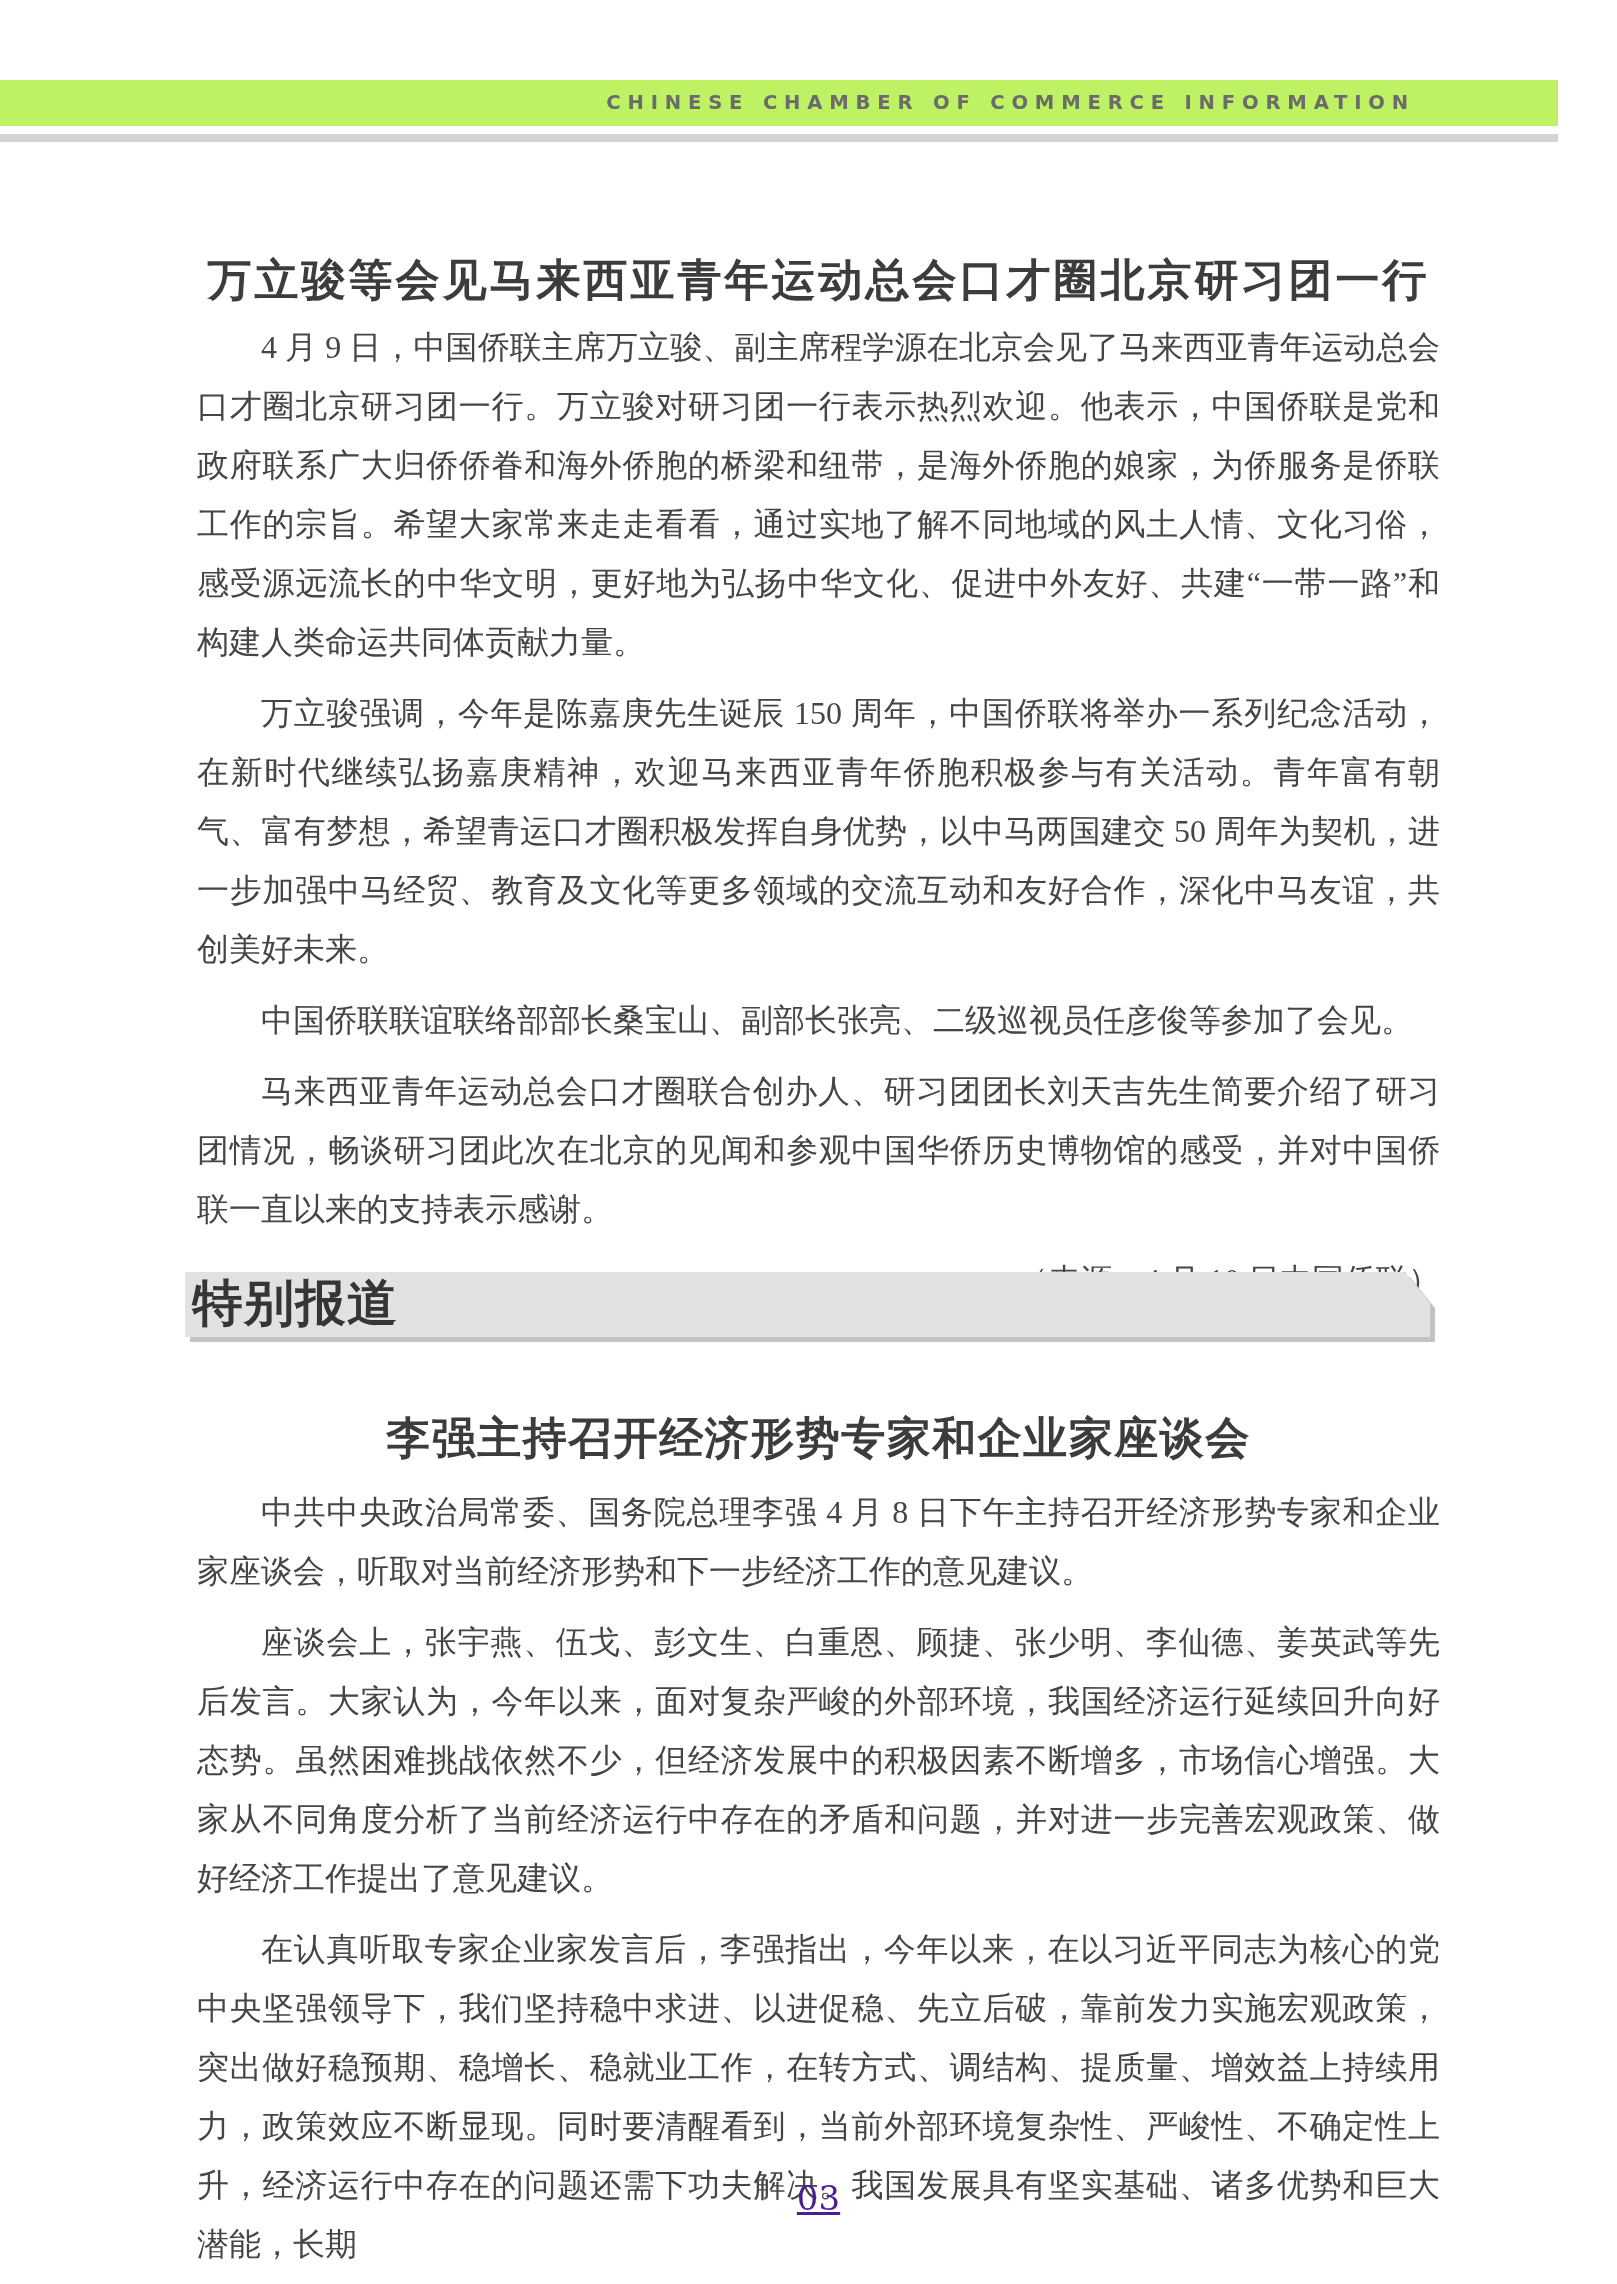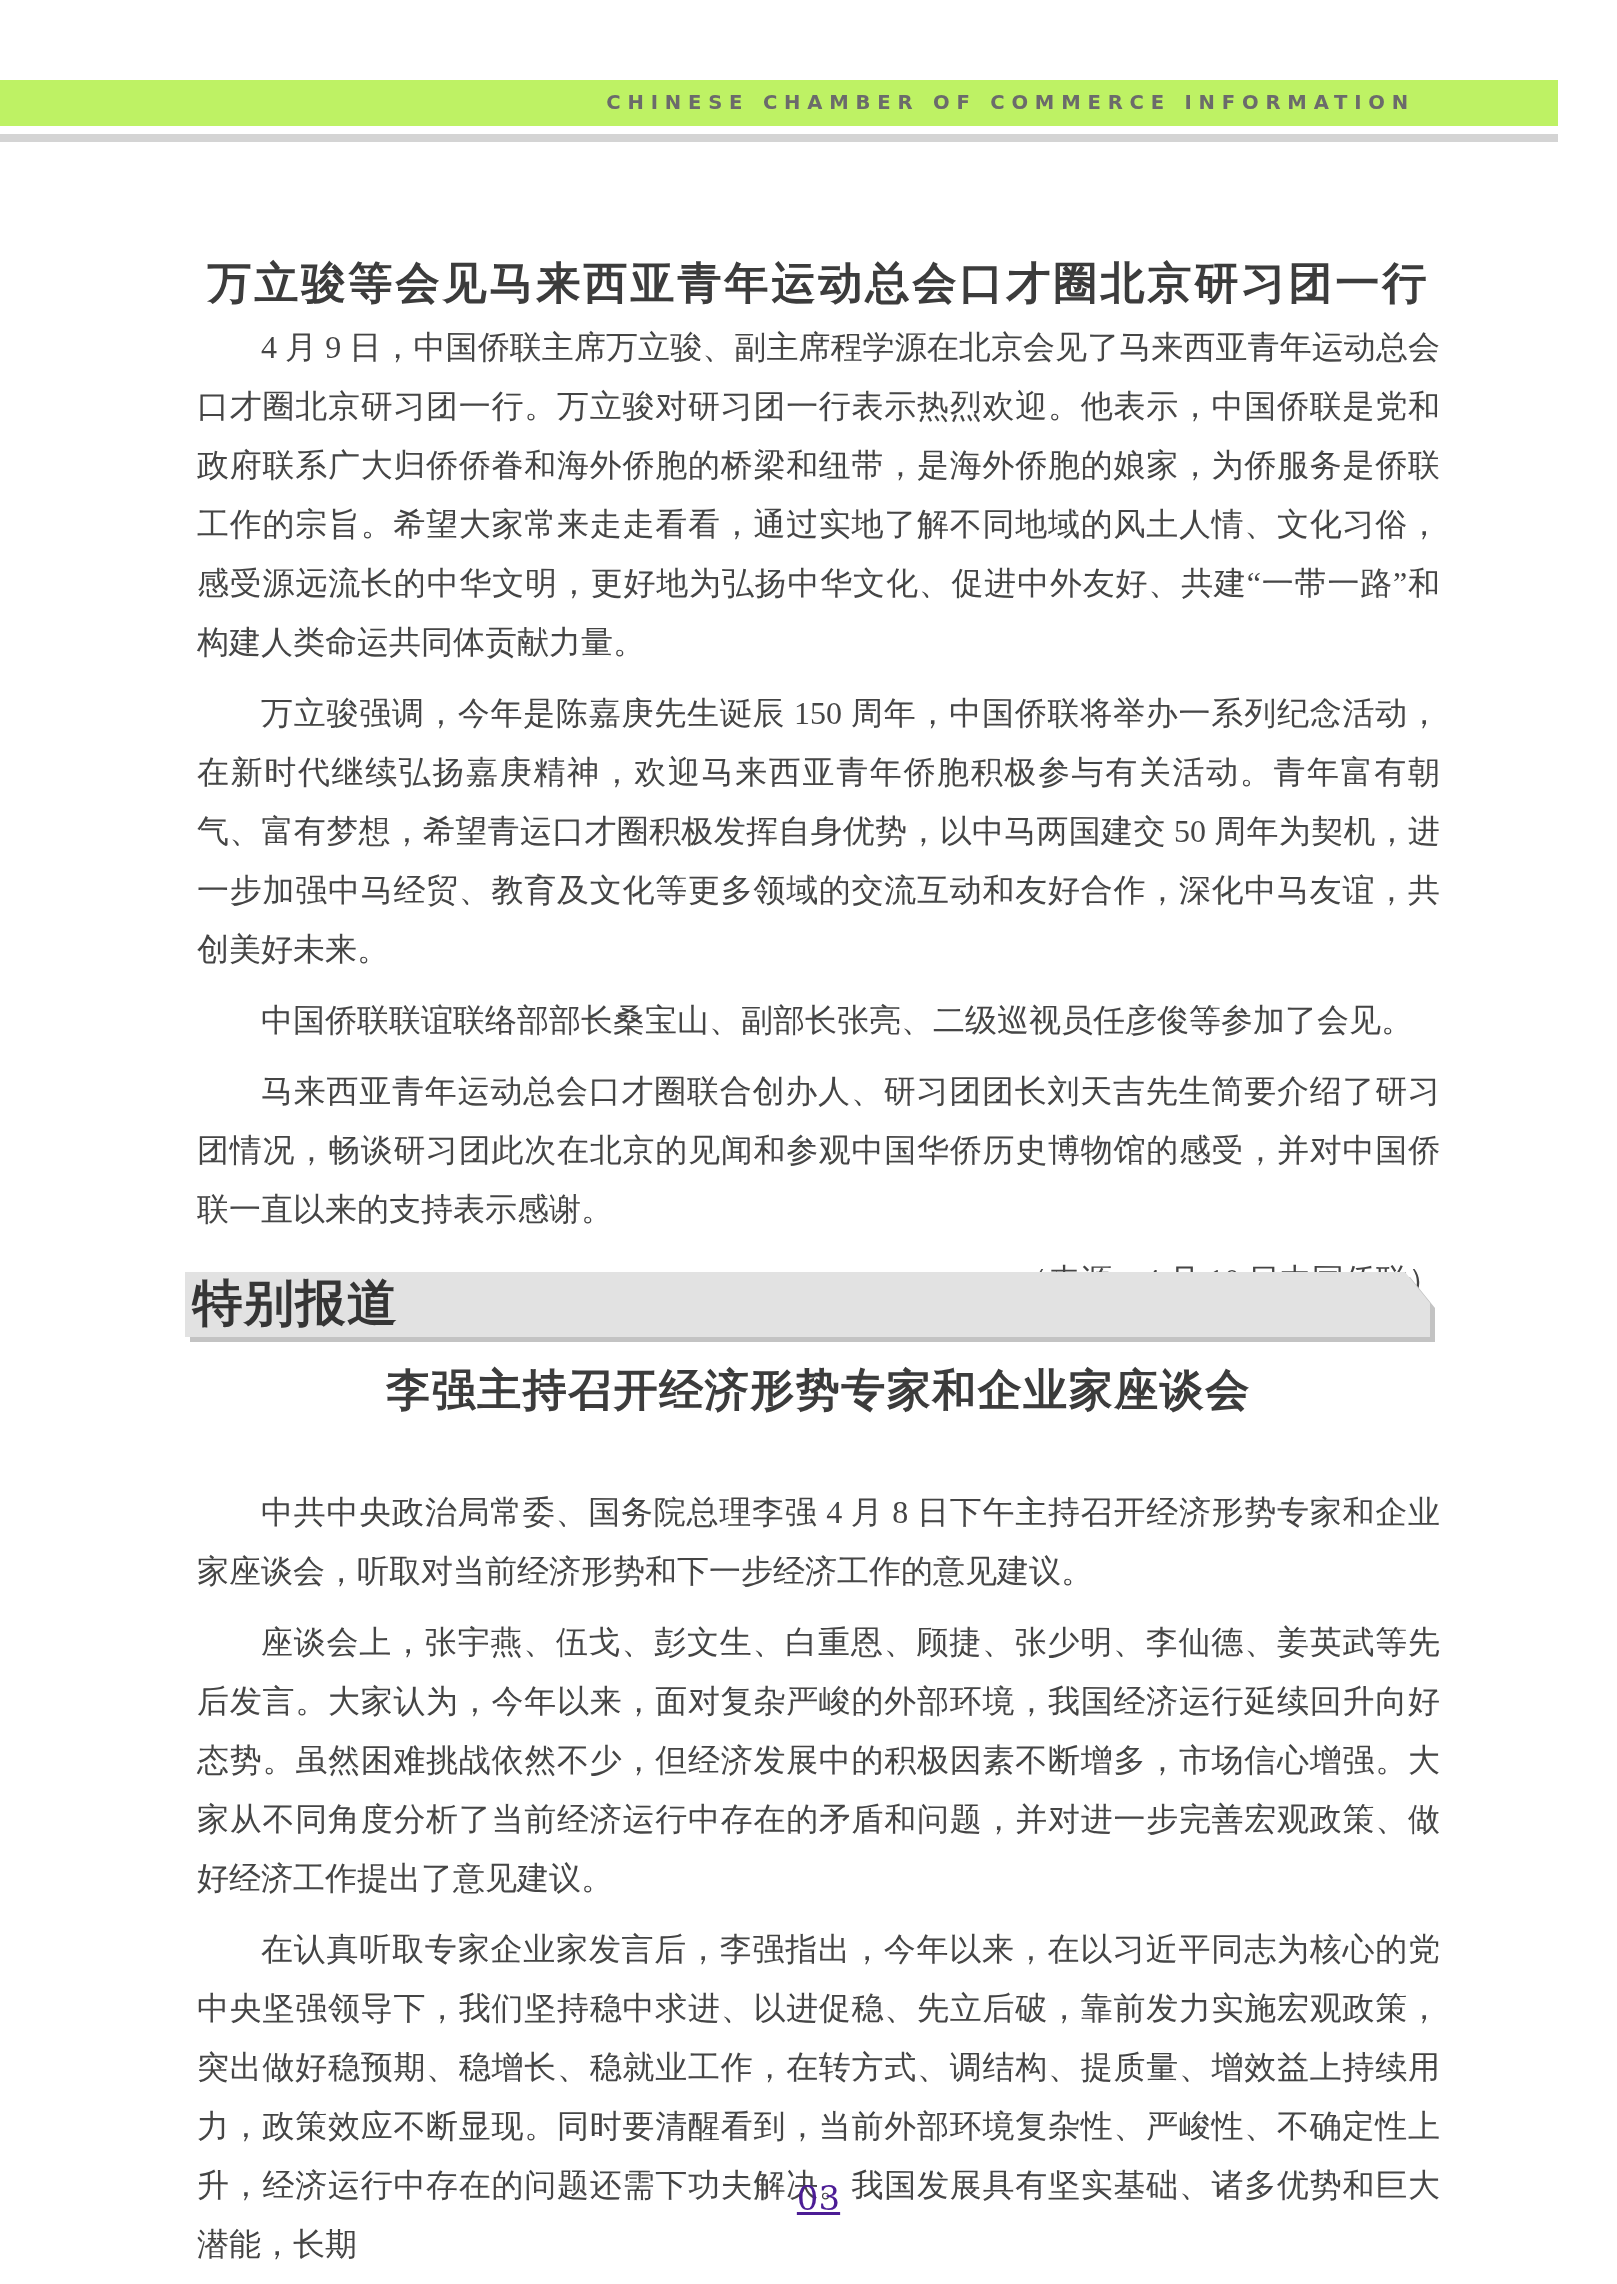--- a/index.html
+++ b/index.html
@@ -26,22 +26,22 @@
     background:#d4d4d4;
   }
   
   .content{position:absolute;left:185px;width:1267px;}
   .article-title{
     position:absolute;left:185px;width:1267px;
     text-align:center;color:#3c3c3c;
     font-family:"DejaVu Sans","Liberation Sans",sans-serif;
     font-weight:700;font-size:44px;line-height:1.2;
   }
-  #title1{top:228px;letter-spacing:3px;}
-  #title2{top:1335px;letter-spacing:1.5px;}
+  #title1{top:228px;letter-spacing:3px;font-family:Liberation Mono, monospace;}
+  #title2{top:1383px;letter-spacing:1.5px;}
   .body-block{
     color:#454545;
     font-size:32px;line-height:59px;
     text-align:justify;
   }
   .body-block p{margin:12px;text-indent:2em;}
   #article1-body{top:306px;}
   #article2-body{top:1471px;}
   .source-line{
     margin:0;text-align:right;text-indent:0;

